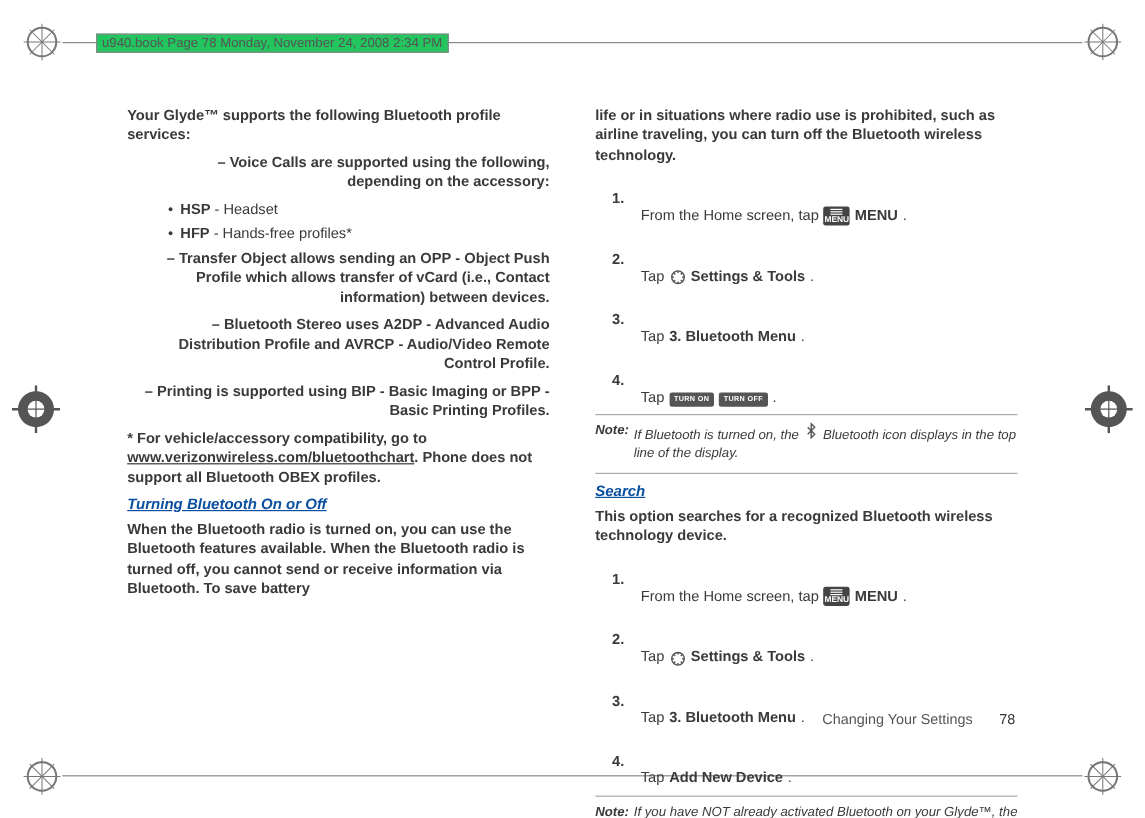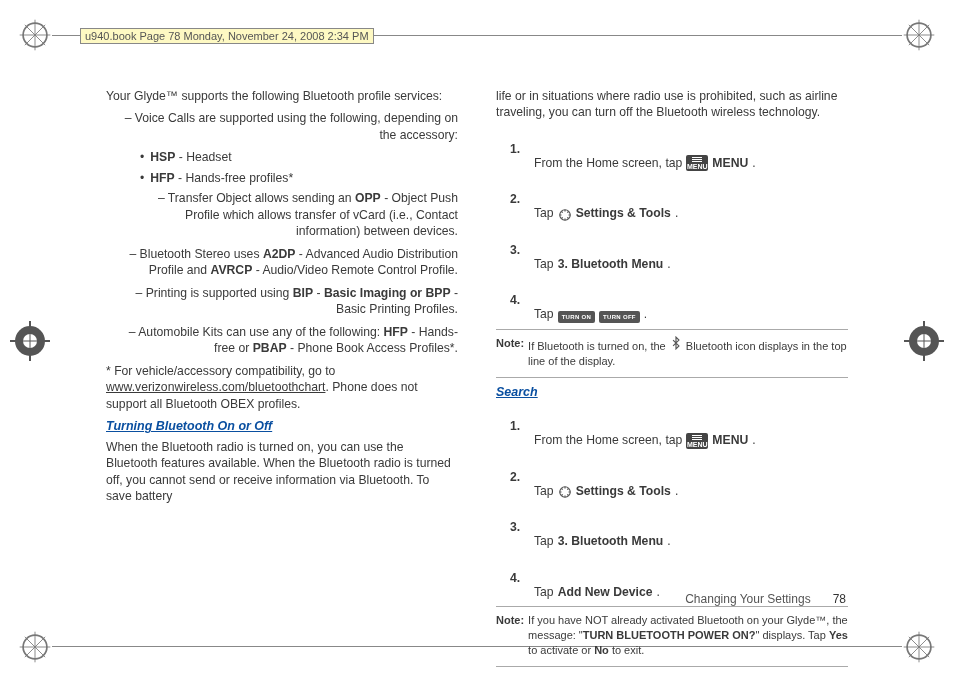--- a/index.html
+++ b/index.html
@@ -13,21 +13,21 @@
     overflow: hidden;
   }
   .page-header {
     position: absolute;
     top: 28px;
     left: 80px;
     font-size: 11px;
     color: #555;
     border: 1px solid #888;
     padding: 1px 4px;
-    background: #fef9c3;
+    background: #22c55e;
   }
   .corner {
     position: absolute;
     width: 34px; height: 34px;
   }
   .corner svg { width: 100%; height: 100%; }
   .tl { top: 18px; left: 18px; }
   .tr { top: 18px; right: 18px; }
   .bl { bottom: 18px; left: 18px; }
   .br { bottom: 18px; right: 18px; }
@@ -44,21 +44,21 @@
   .content {
     position: absolute;
     top: 88px;
     left: 106px;
     right: 106px;
     bottom: 70px;
     display: flex;
     gap: 38px;
   }
   .col { flex:1; font-size: 12.2px; line-height: 1.35; }
-  .para { margin-bottom: 6px; }
+  .para { margin-bottom: 6px; font-weight: bold; }
   .indent1 { margin-left: 14px; text-align: right; }
   .indent2 { margin-left: 34px; }
   .bullet-row { display:flex; gap:6px; margin-bottom:4px; }
   .bullet-row .b { flex:0 0 auto; }
   .heading-blue { color:#0a4fa0; font-weight:bold; font-style:italic; font-size:12.5px; margin:6px 0 4px 0;text-decoration:underline; }
   .link-under { text-decoration: underline; }
   .ol-row { display:flex; gap:10px; margin-bottom:6px; margin-left:14px; align-items:center;}
   .ol-num { font-weight:bold; width:14px; }
   .ol-body { flex:1; display:flex; align-items:flex-end; flex-wrap:wrap; gap:4px;margin-top:28px;}
   .btn-menu {
@@ -68,21 +68,21 @@
     line-height:1; padding-top:1px;
   }
   .btn-menu .bars { display:flex; flex-direction:column; gap:1px; margin-bottom:1px;}
   .btn-menu .bars span { width:10px; height:1px; background:#fff; }
   .btn-turn {
     display:inline-flex; align-items:center; justify-content:center;
     background:#555; color:#fff; font-size:6px; font-weight:bold;
     padding: 2px 4px; border-radius:2px; letter-spacing:0.3px;
   }
   .bt-icon { width:14px; height:14px; display:inline-block; }
-  .note-row { font-size:11px; margin:0 0 8px 0; display:flex; gap:4px; }
+  .note-row { font-size:11px; margin:0 0 8px 0; display:flex; gap:4px;font-style:italic; }
   .note-row strong { font-weight:bold; }
   .note-body { flex:1; }
   .hr-thin { border:none; border-top:1px solid #aaa; margin:4px 0 6px 0; }
   .footer {
     position:absolute; bottom:76px; right:108px; font-size:12px; color:#555;
     display:flex; gap:22px; align-items:center;
   }
   .footer .pagenum { color:#333; }
 </style>
 </head>
@@ -155,21 +155,20 @@
         <span class="b">•</span>
         <span><b>HSP</b><span> - Headset</span></span>
       </div>
     <div class="bullet-row indent2">
         <span class="b">•</span>
         <span><b>HFP</b><span> - Hands-free profiles*</span></span>
       </div>
     <div class="para indent1"><span>– Transfer Object allows sending an </span><b>OPP</b><span> - Object Push Profile which allows transfer of vCard (i.e., Contact information) between devices.</span></div>
     <div class="para indent1"><span>– Bluetooth Stereo uses </span><b>A2DP</b><span> - Advanced Audio Distribution Profile and </span><b>AVRCP</b><span> - Audio/Video Remote Control Profile.</span></div>
     <div class="para indent1"><span>– Printing is supported using </span><b>BIP</b><span> - </span><b>Basic Imaging or BPP</b><span> - Basic Printing Profiles.</span></div>
-    <div class="para indent1"><span>– Automobile Kits can use any of the following: </span><b>HFP</b><span> - Hands-free or </span><b>PBAP</b><span> - Phone Book Access Profiles*.</span></div>
     <div class="para"><span>* For vehicle/accessory compatibility, go to </span><span class="link-under">www.verizonwireless.com/bluetoothchart</span><span>. Phone does not support all Bluetooth OBEX profiles.</span></div>
     <div class="heading-blue">Turning Bluetooth On or Off</div>
     <div class="para">When the Bluetooth radio is turned on, you can use the Bluetooth features available. When the Bluetooth radio is turned off, you cannot send or receive information via Bluetooth. To save battery</div>
   </div>
 
   <div class="col">
     <div class="para">life or in situations where radio use is prohibited, such as airline traveling, you can turn off the Bluetooth wireless technology.</div>
 
     <div class="ol-row">
       <span class="ol-num">1.</span>
@@ -221,20 +220,21 @@
         <span>If Bluetooth is turned on, the </span>
         <span class="bt-icon"><svg viewBox="0 0 24 24">
               <path d="M7 7l10 10-5 5V2l5 5L7 17" fill="none" stroke="#555" stroke-width="2"></path>
             </svg></span>
         <span> Bluetooth icon displays in the top line of the display.</span>
       </span>
     </div>
     <hr class="hr-thin">
 
     <div class="heading-blue">Search</div>
+    <div class="para">This option searches for a recognized Bluetooth wireless technology device.</div>
 
     <div class="ol-row">
       <span class="ol-num">1.</span>
       <span class="ol-body">
         <span>From the Home screen, tap</span>
         <span class="btn-menu"><span class="bars">
               <span></span>
               <span></span>
               <span></span>
             </span>MENU</span>

